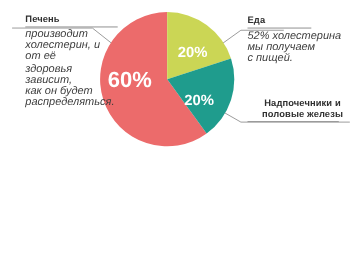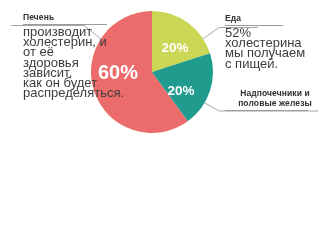--- a/index.html
+++ b/index.html
@@ -32,25 +32,26 @@
   .callout-title.wrap {
     white-space: normal;
     text-align: center;
   }
   .title-rule {
     height: 1px;
     background: #9b9b9b;
     margin-top: 1.5px;
   }
   .callout-body {
-    font-size: 13px;
+    font-size: 10px;
     color: #3d3d3d;
     line-height: 10.2px;
     margin-top: 2.5px;
     white-space: pre-line;
+    font-style: italic;
   }
 
   #liver-callout {
     left: 11px;
     top: 12px;
     width: 84px;
     margin-left: 12px;
   }
   #food-callout {
     left: 225px;

